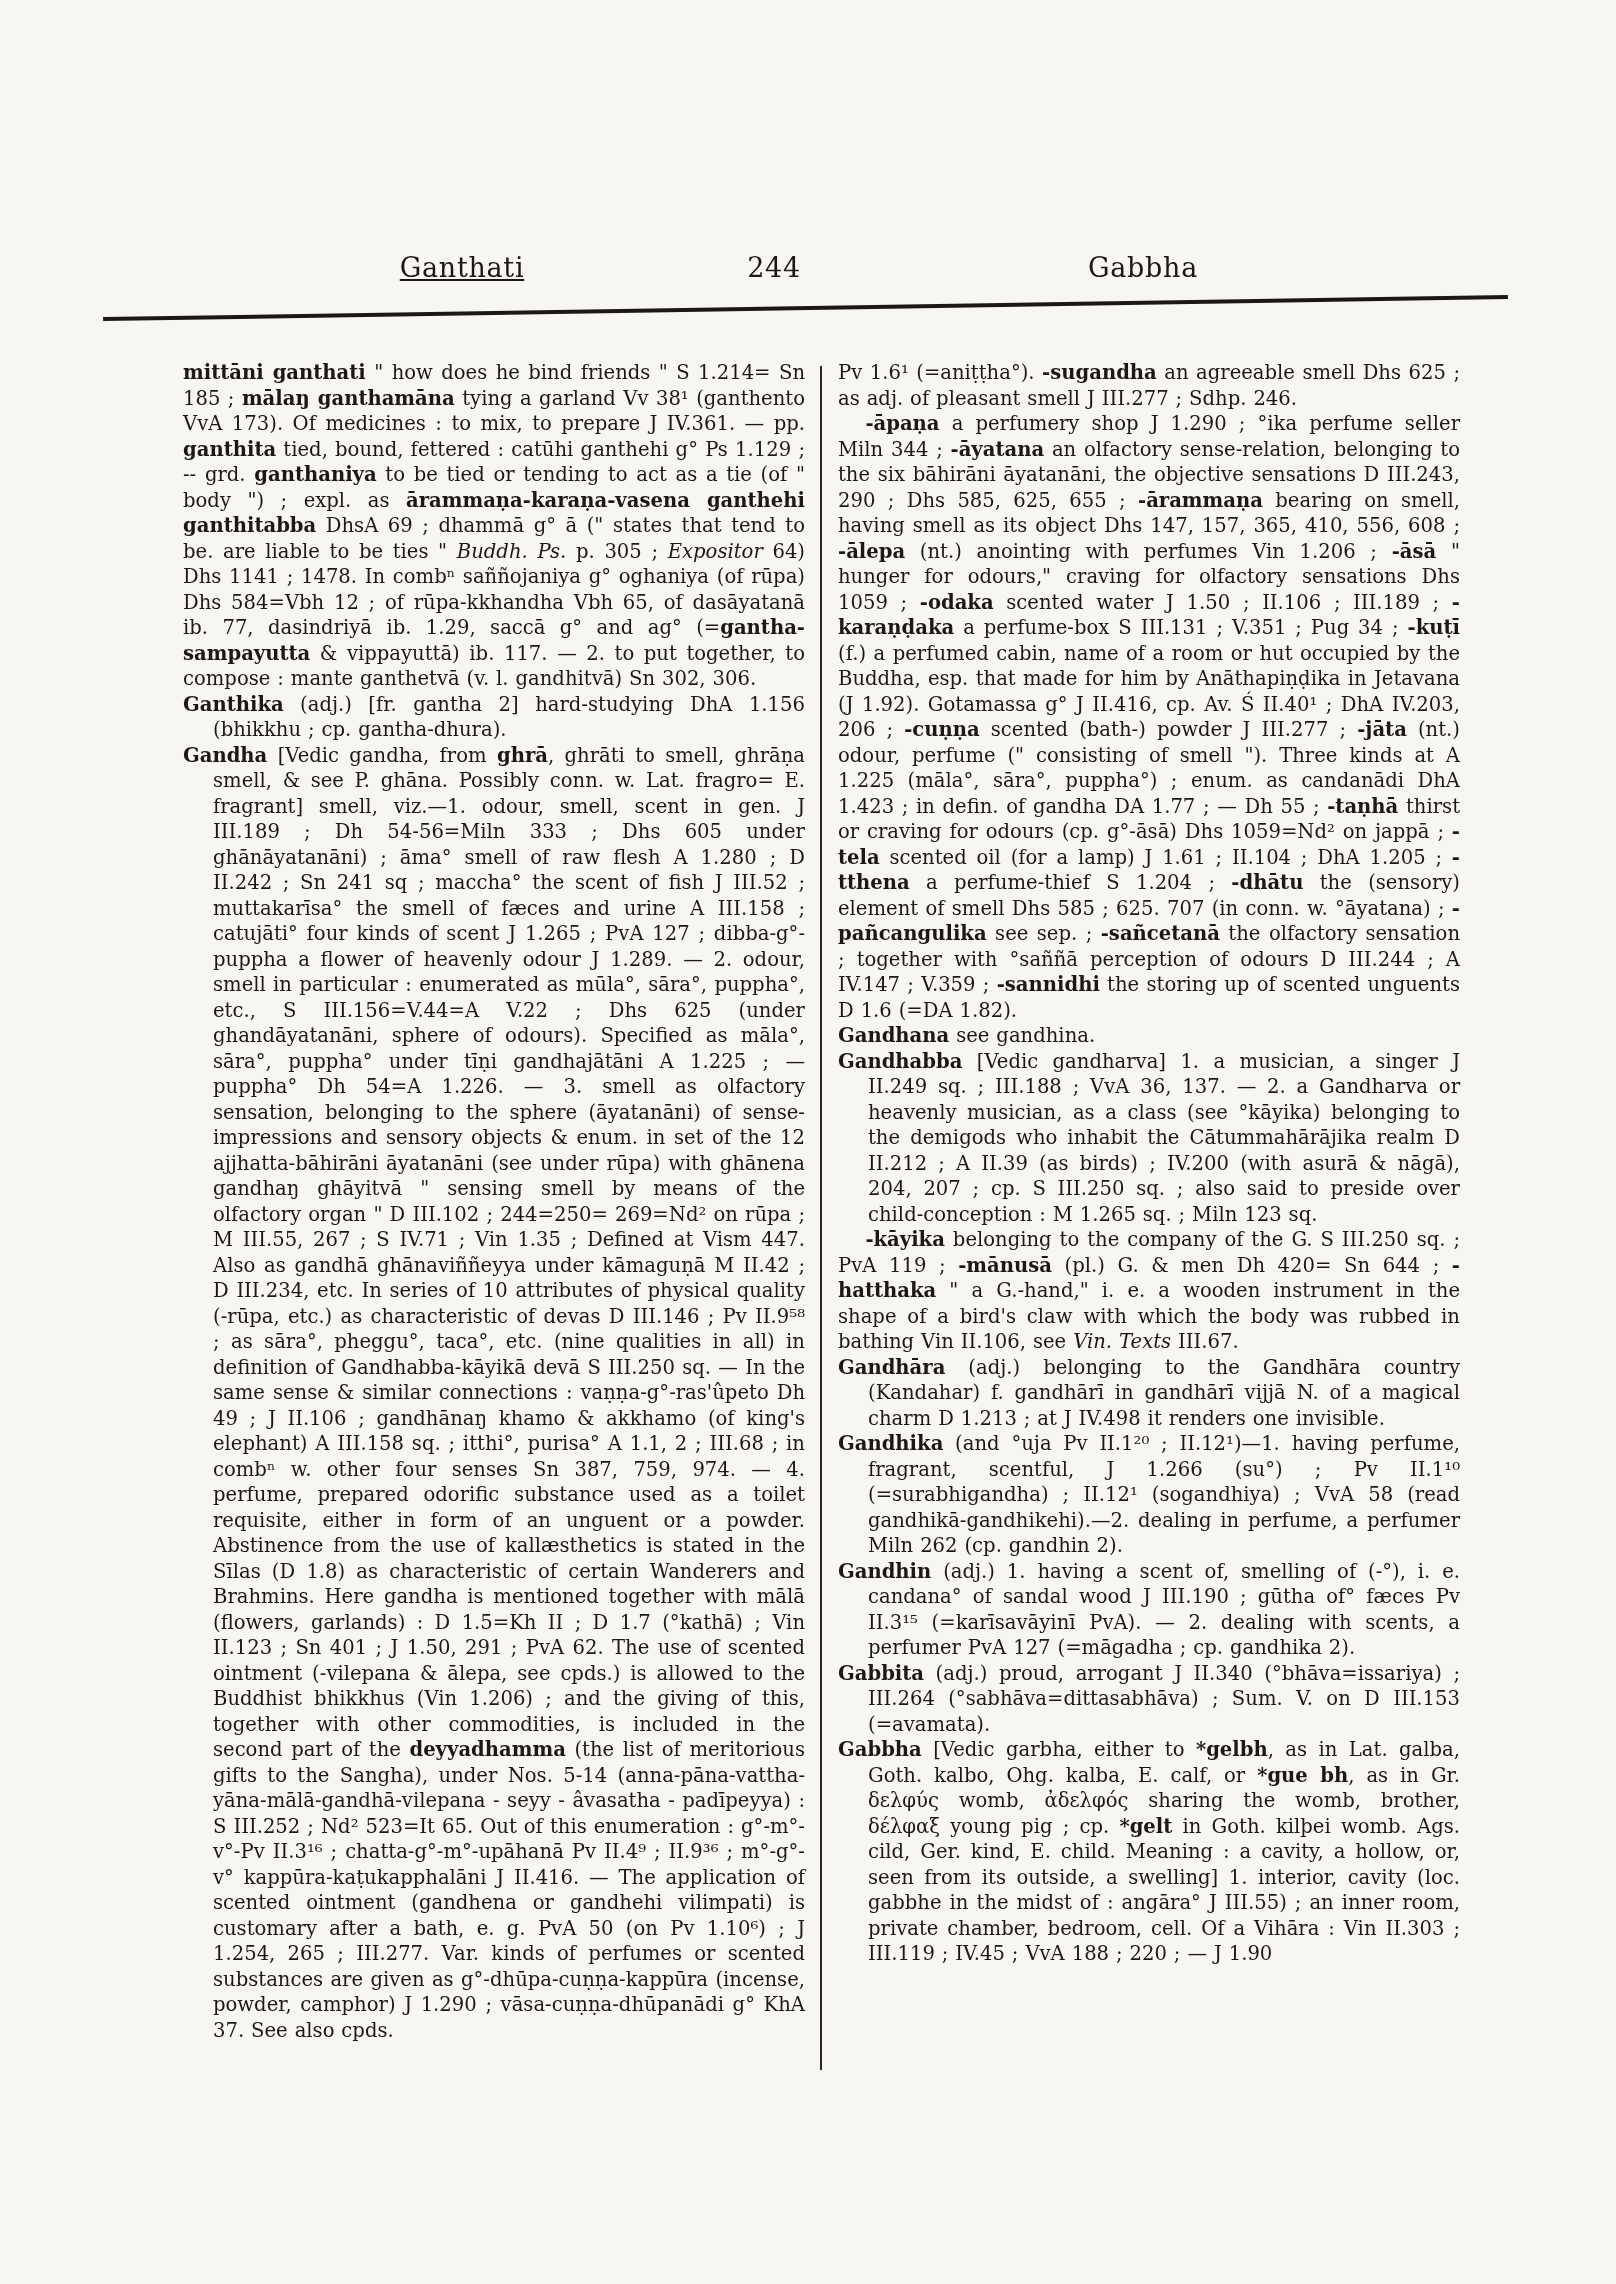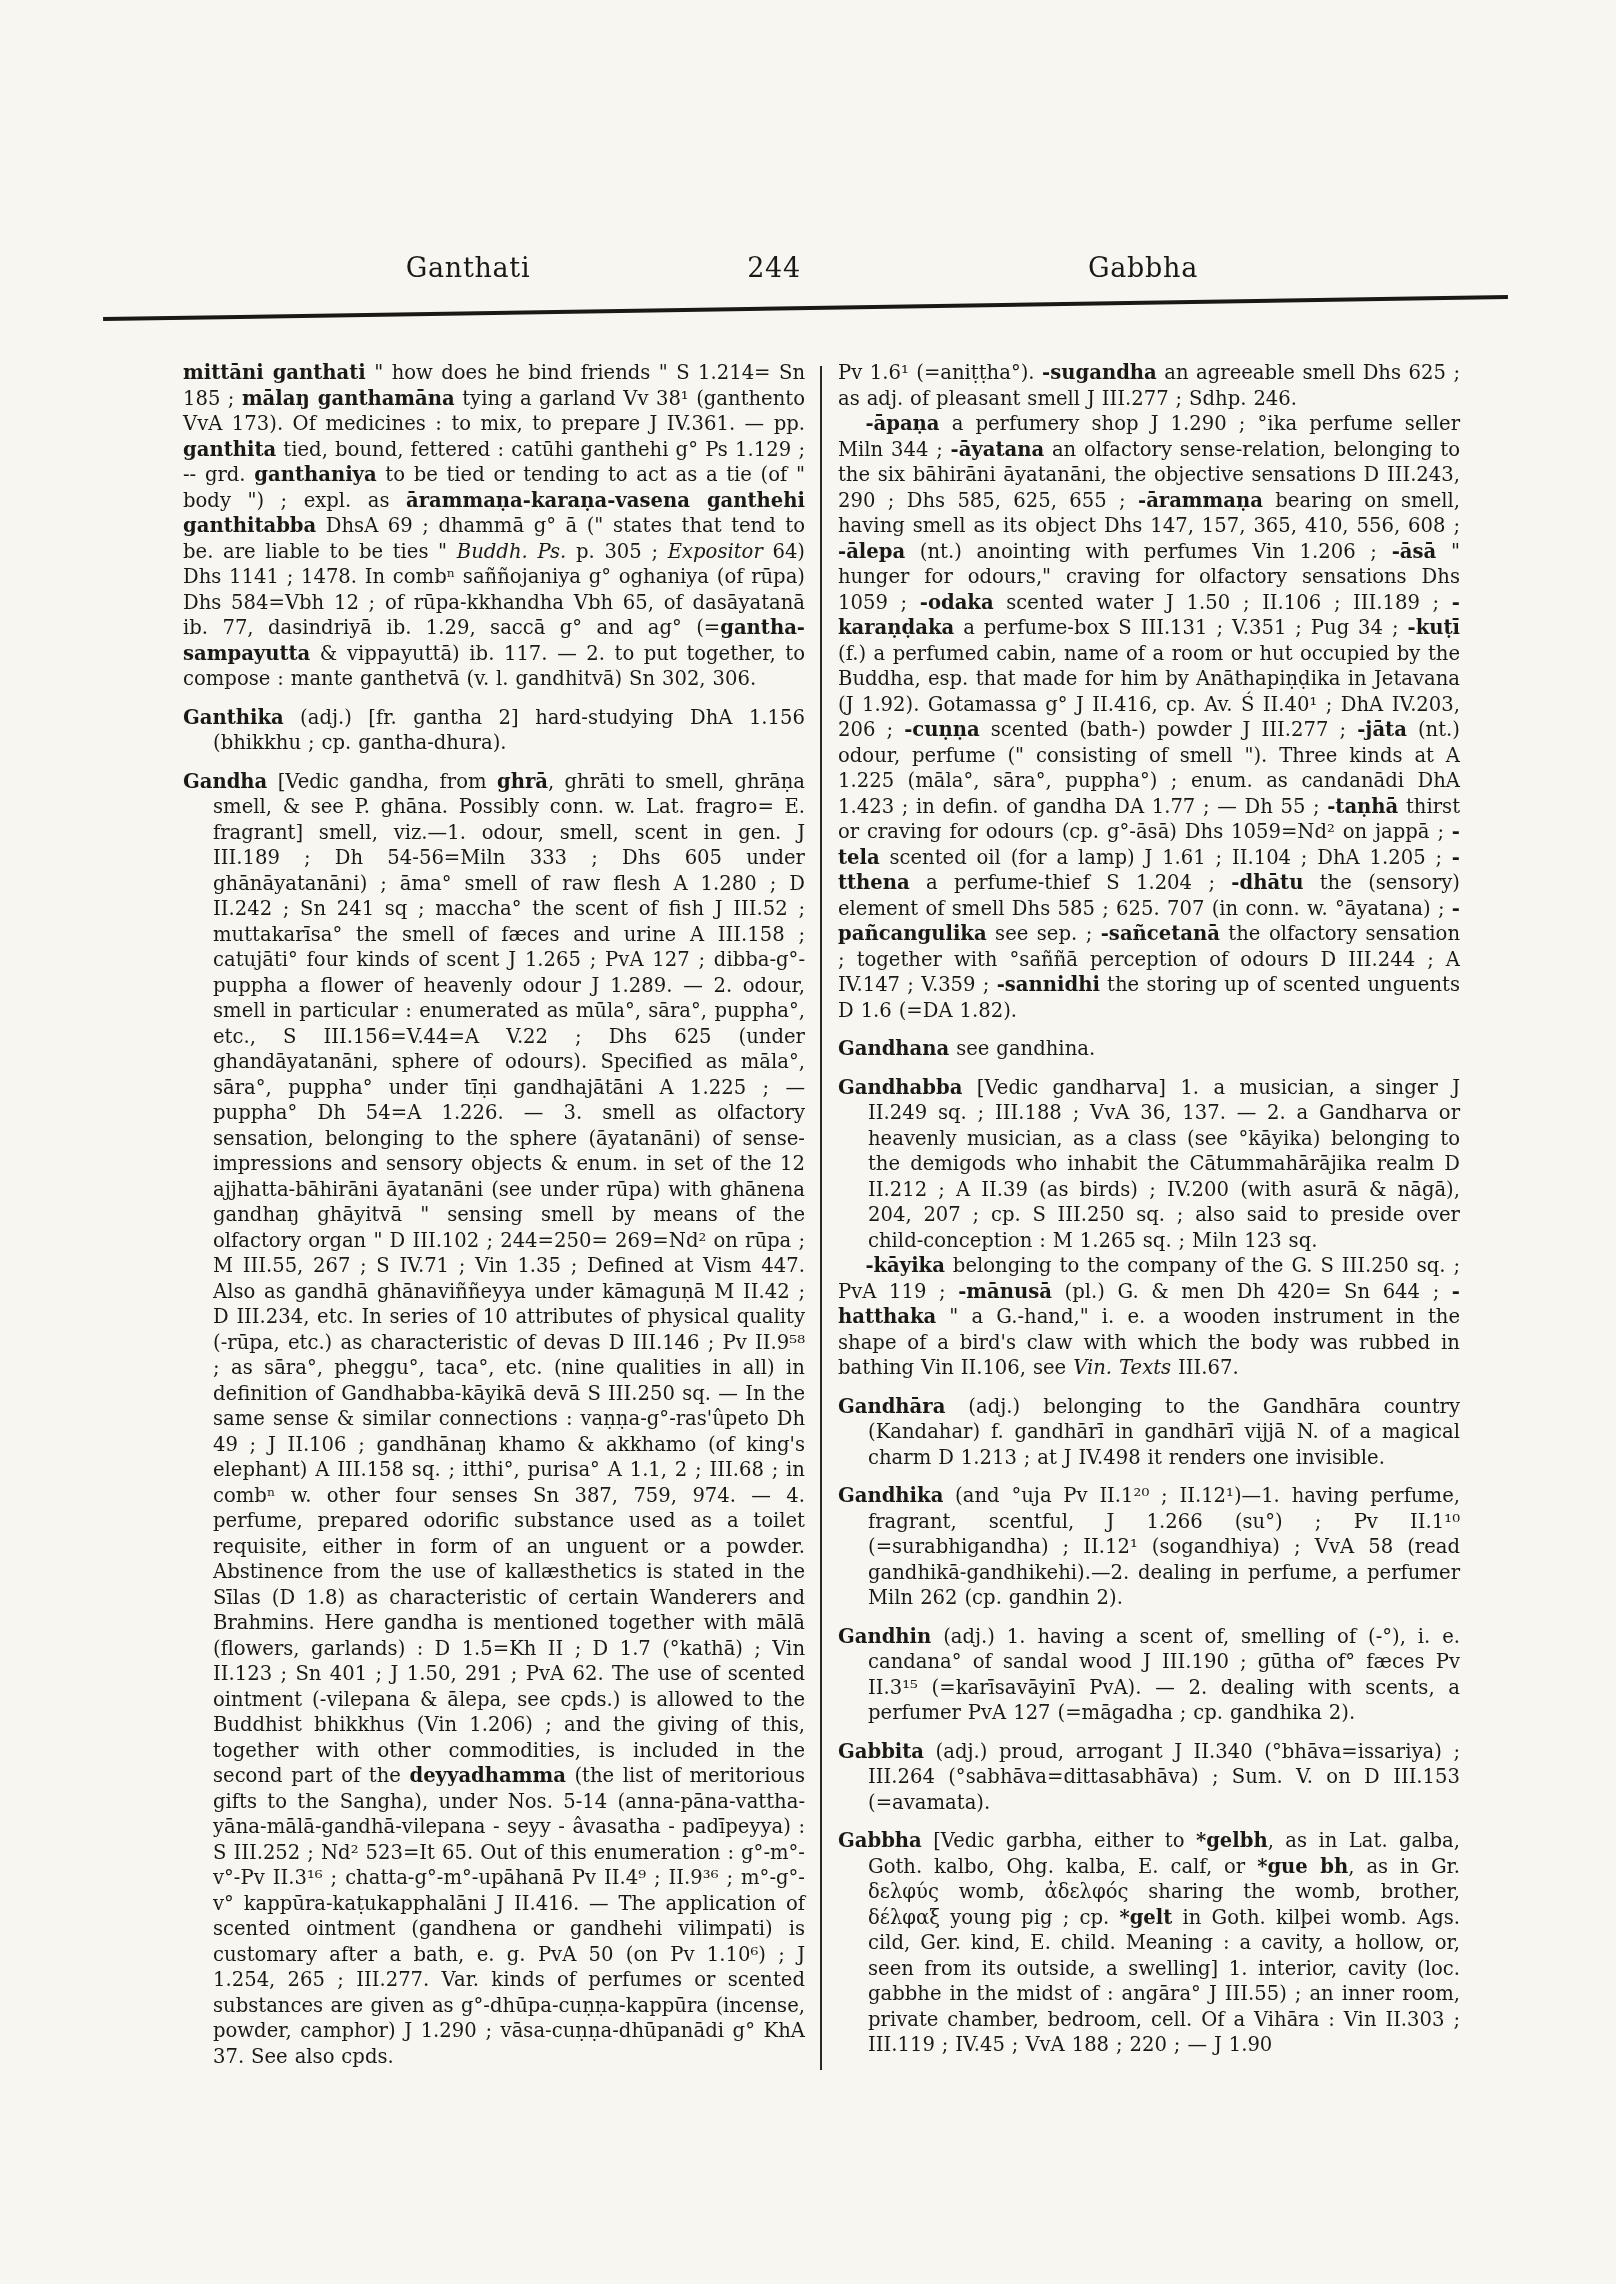--- a/index.html
+++ b/index.html
@@ -17,21 +17,21 @@
     overflow: hidden;
   }
   .rh {
     position: absolute;
     top: 252px;
     width: 340px;
     text-align: center;
     font-size: 27px;
     letter-spacing: 0.7px;
   }
-  .rh-left   { left: 298px; }
+  .rh-left   { left: 292px; text-decoration: underline; }
   .rh-center { left: 604px; }
   .rh-right  { left: 973px; }
   .head-rule {
     position: absolute;
     left: 103px;
     top: 306px;
     width: 1405px;
     height: 3.9px;
     background: var(--ink);
     transform: rotate(-0.9deg);
@@ -50,21 +50,20 @@
     width: 622px;
     font-size: 19.6px;
     line-height: 25.5px;
     text-align: justify;
     word-spacing: 0.7px;
   }
   .col-left  { left: 183px; }
   .col-right { left: 838px; }
   .para { margin: 0; }
   .para.entry {
-    margin-top: 13px;
     padding-left: 30px;
     text-indent: -30px;
   }
   .para.sub { text-indent: 27.4px; }
   .para b { font-weight: bold; }
   .para i { font-style: italic; }
 </style>
 </head>
 <body>
 

